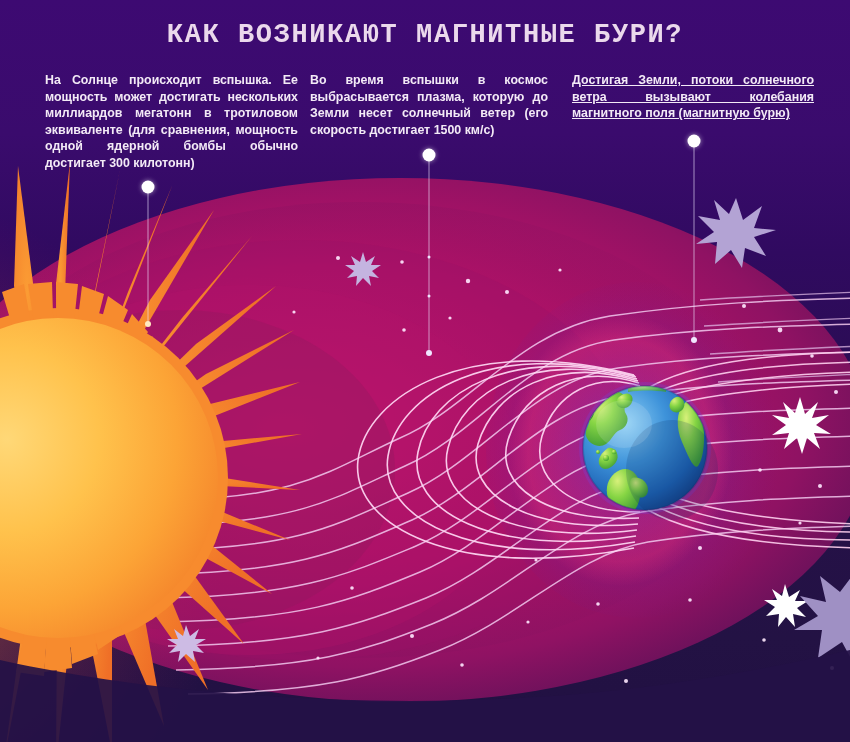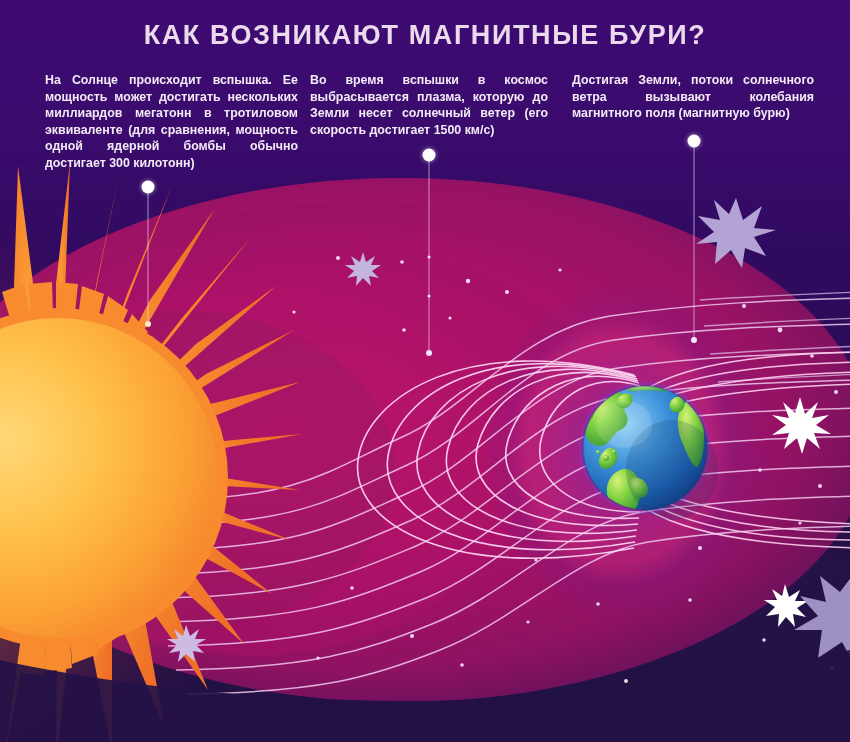--- a/index.html
+++ b/index.html
@@ -6,29 +6,29 @@
   body{font-family:"Liberation Sans", sans-serif;}
   #stage{
     position:relative;width:850px;height:742px;overflow:hidden;
     background:
       linear-gradient(180deg,#3d0a72 0%, #3a0b6d 18%, #300a60 34%, #2a0d53 52%, #251147 72%, #231244 86%, #211042 100%);
   }
   .layer{position:absolute;left:0;top:0;width:850px;height:742px;}
   .title{
     position:absolute;left:0;top:20px;width:850px;text-align:center;
     font-size:27px;font-weight:bold;letter-spacing:1.6px;color:#ebd9ec;
-    text-transform:uppercase;white-space:nowrap;
+    text-transform:uppercase;white-space:nowrap;font-family:Liberation Mono, monospace;
   }
   .txtblock{
     position:absolute;color:#f3eaf6;font-size:12.4px;line-height:16.6px;
     font-weight:bold;text-align:justify;
   }
   .txtblock.b1{left:45px;top:72px;width:253px;}
   .txtblock.b2{left:310px;top:72px;width:238px;}
-  .txtblock.b3{left:572px;top:72px;width:242px;}
+  .txtblock.b3{left:572px;top:72px;width:242px;text-decoration:underline;}
   .dot-big{
     position:absolute;width:13px;height:13px;border-radius:50%;
     background:#ffffff;box-shadow:0 0 5px rgba(255,255,255,.55);
     transform:translate(-50%,-50%);
   }
   .dot-small{
     position:absolute;width:6px;height:6px;border-radius:50%;
     background:#ffe9c0;transform:translate(-50%,-50%);
   }
   .dot-small.pale{background:#f0e6ff;}

